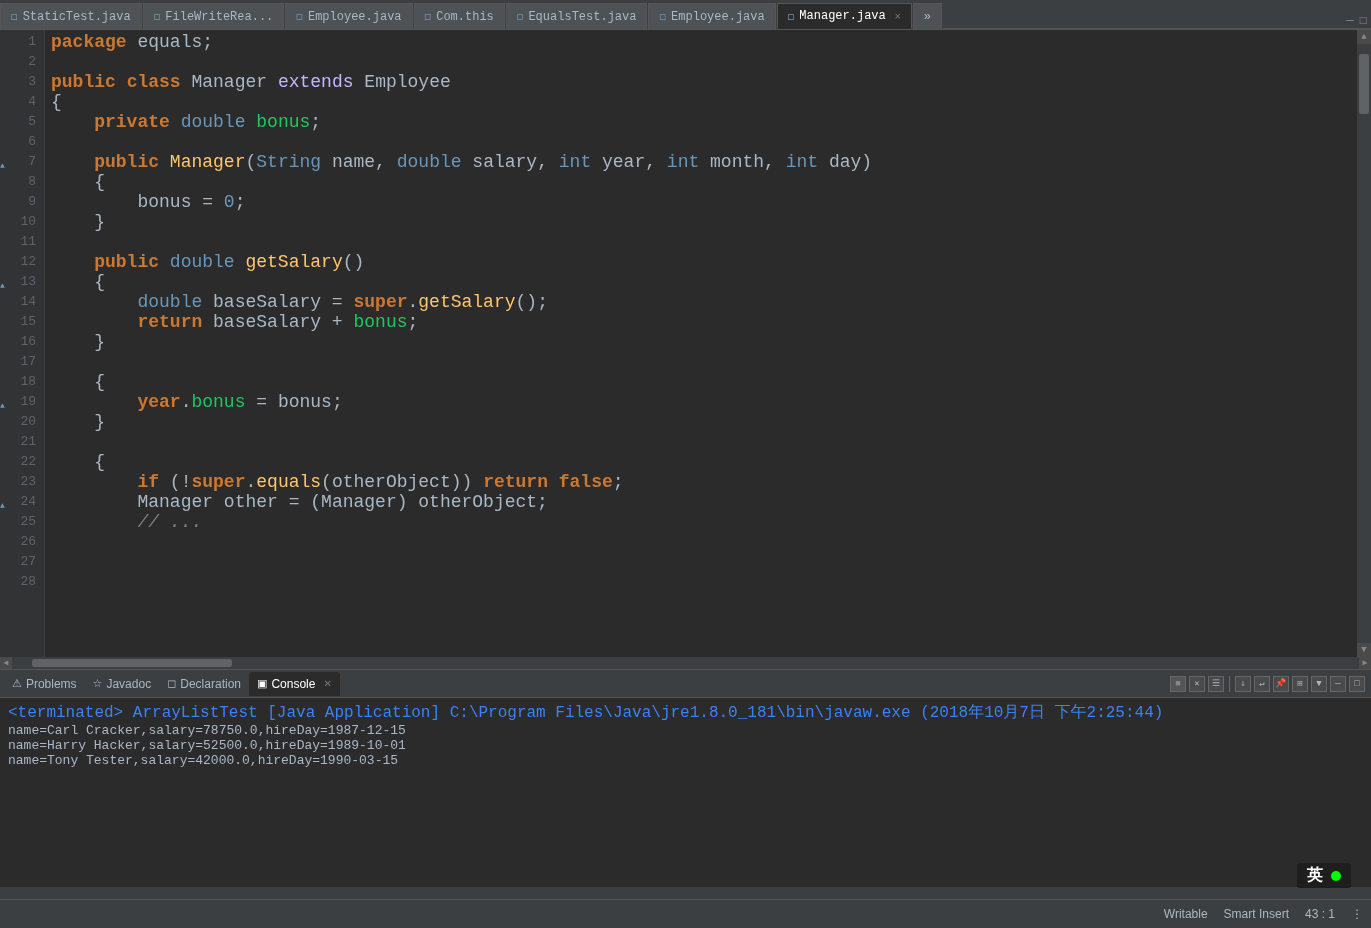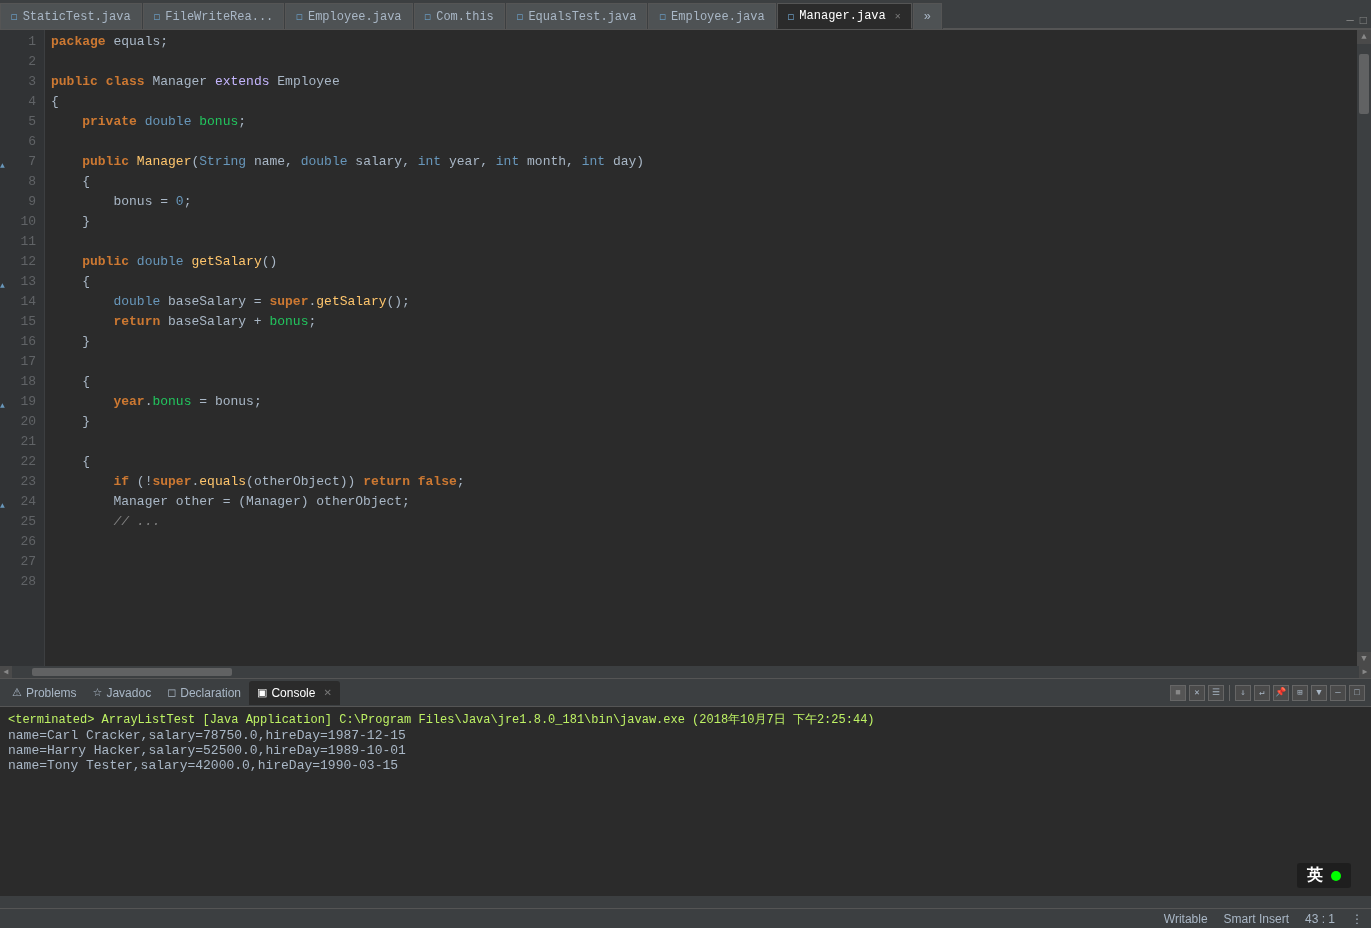--- a/index.html
+++ b/index.html
@@ -74,21 +74,21 @@
       padding-top: 2px;
       padding-left: 6px;
       background: #2b2b2b;
       position: relative;
     }
 
     .code-line {
       height: 20px;
       line-height: 20px;
       white-space: pre;
-      font-size: 13px;
+      font-size: 18px;
     } 
     .kw-orange { color: #cc7832; font-weight: bold; }
     .type-blue { color: #6897bb; } 
     .method { color: #ffc66d; }
     .comment { color: #808080; font-style: italic; }
     .var { color: #a9b7c6; }
     .field { color: #22c55e; }
     .num { color: #6897bb; }
     .extends-kw { color: #c4b5fd; font-weight: normal; }
 
@@ -233,30 +233,30 @@
     .console-output {
       flex: 1;
       padding: 4px 8px;
       overflow-y: auto;
       font-family: 'Courier New', Courier, monospace;
       font-size: 13px;
       color: #a9b7c6;
       background: #2b2b2b;
     }
     .console-terminated {
-      color: #bef264;
-      font-size: 12px;
+      color: #3b82f6;
+      font-size: 16px;
     }
     .console-output::-webkit-scrollbar { width: 8px; }
     .console-output::-webkit-scrollbar-track { background: #3c3f41; }
     .console-output::-webkit-scrollbar-thumb { background: #616263; }
 
     
     .status-bar {
-      height: 20px;
+      height: 29px;
       background: #3c3f41;
       display: flex;
       align-items: center;
       justify-content: space-between;
       padding: 0 8px;
       font-family: Arial, sans-serif;
       font-size: 12px;
       color: #a9b7c6;
       border-top: 1px solid #555;
       flex-shrink: 0;

